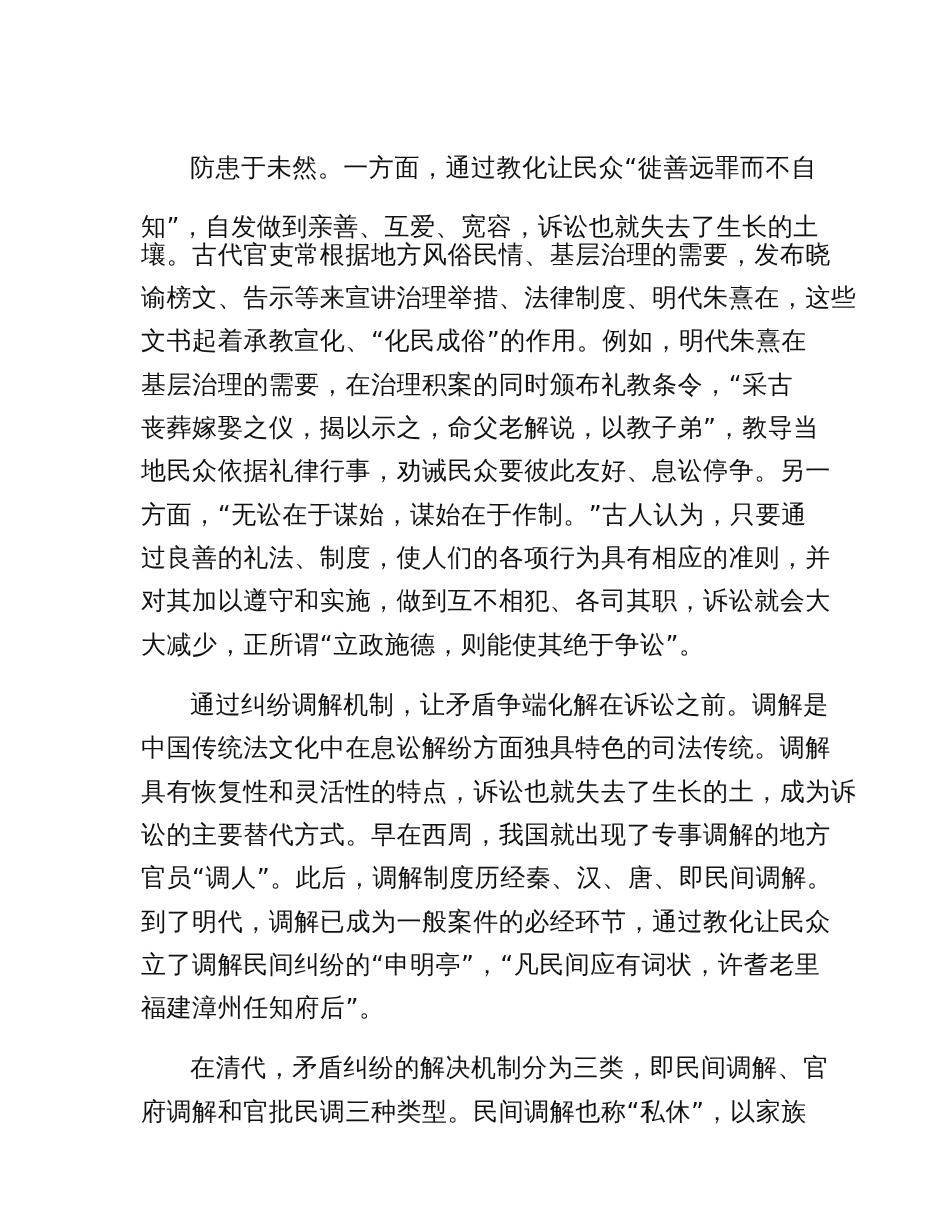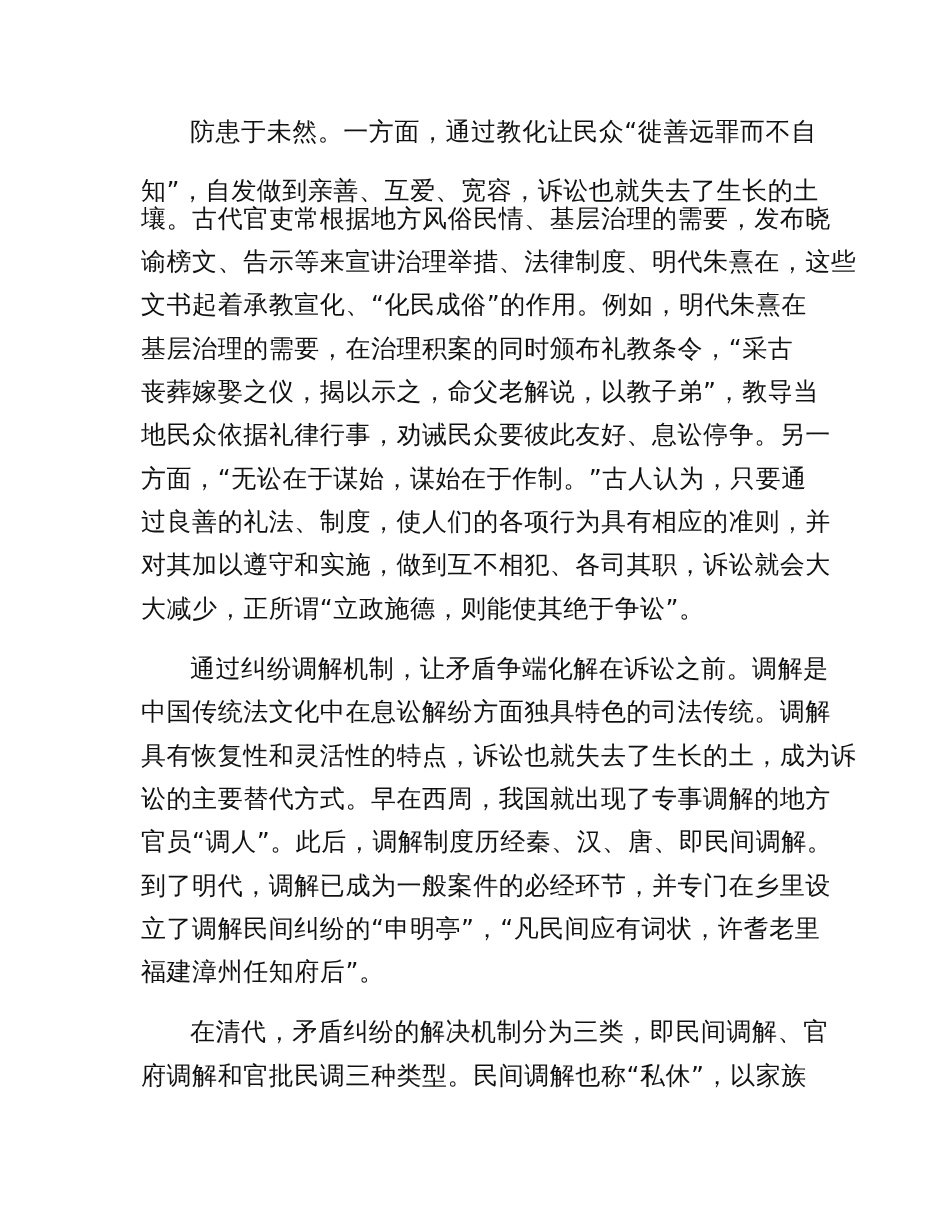--- a/index.html
+++ b/index.html
@@ -23,20 +23,21 @@
     }
     .line {
       position: absolute;
       left: 141px;
       white-space: nowrap;
       font-family: "DejaVu Sans", "Liberation Sans", sans-serif;
       font-size: 25px;
       line-height: 30px;
       color: #111111;
       letter-spacing: 0.55px;
+      margin-top: 36px;
     }
     .line.indent {
       left: 190px;
     }
   </style>
 </head>
 <body>
 
 <div class="page">
 
@@ -54,21 +55,21 @@
     <div class="line" style="top:550px">对其加以遵守和实施，做到互不相犯、各司其职，诉讼就会大</div>
     <div class="line" style="top:594px">大减少，正所谓“立政施德，则能使其绝于争讼”。</div>
   </div>
 
   <div>
     <div class="line indent" style="top:654px">通过纠纷调解机制，让矛盾争端化解在诉讼之前。调解是</div>
     <div class="line" style="top:697px">中国传统法文化中在息讼解纷方面独具特色的司法传统。调解</div>
     <div class="line" style="top:741px">具有恢复性和灵活性的特点，诉讼也就失去了生长的土，成为诉</div>
     <div class="line" style="top:784px">讼的主要替代方式。早在西周，我国就出现了专事调解的地方</div>
     <div class="line" style="top:827px">官员“调人”。此后，调解制度历经秦、汉、唐、即民间调解。</div>
-    <div class="line" style="top:871px">到了明代，调解已成为一般案件的必经环节，并专门在乡里设</div>
+    <div class="line" style="top:871px">到了明代，调解已成为一般案件的必经环节，通过教化让民众</div>
     <div class="line" style="top:914px">立了调解民间纠纷的“申明亭”，“凡民间应有词状，许耆老里</div>
     <div class="line" style="top:957px">福建漳州任知府后”。</div>
   </div>
 
   <div>
     <div class="line indent" style="top:1017px">在清代，矛盾纠纷的解决机制分为三类，即民间调解、官</div>
     <div class="line" style="top:1061px">府调解和官批民调三种类型。民间调解也称“私休”，以家族</div>
   </div>
 </div>
 

